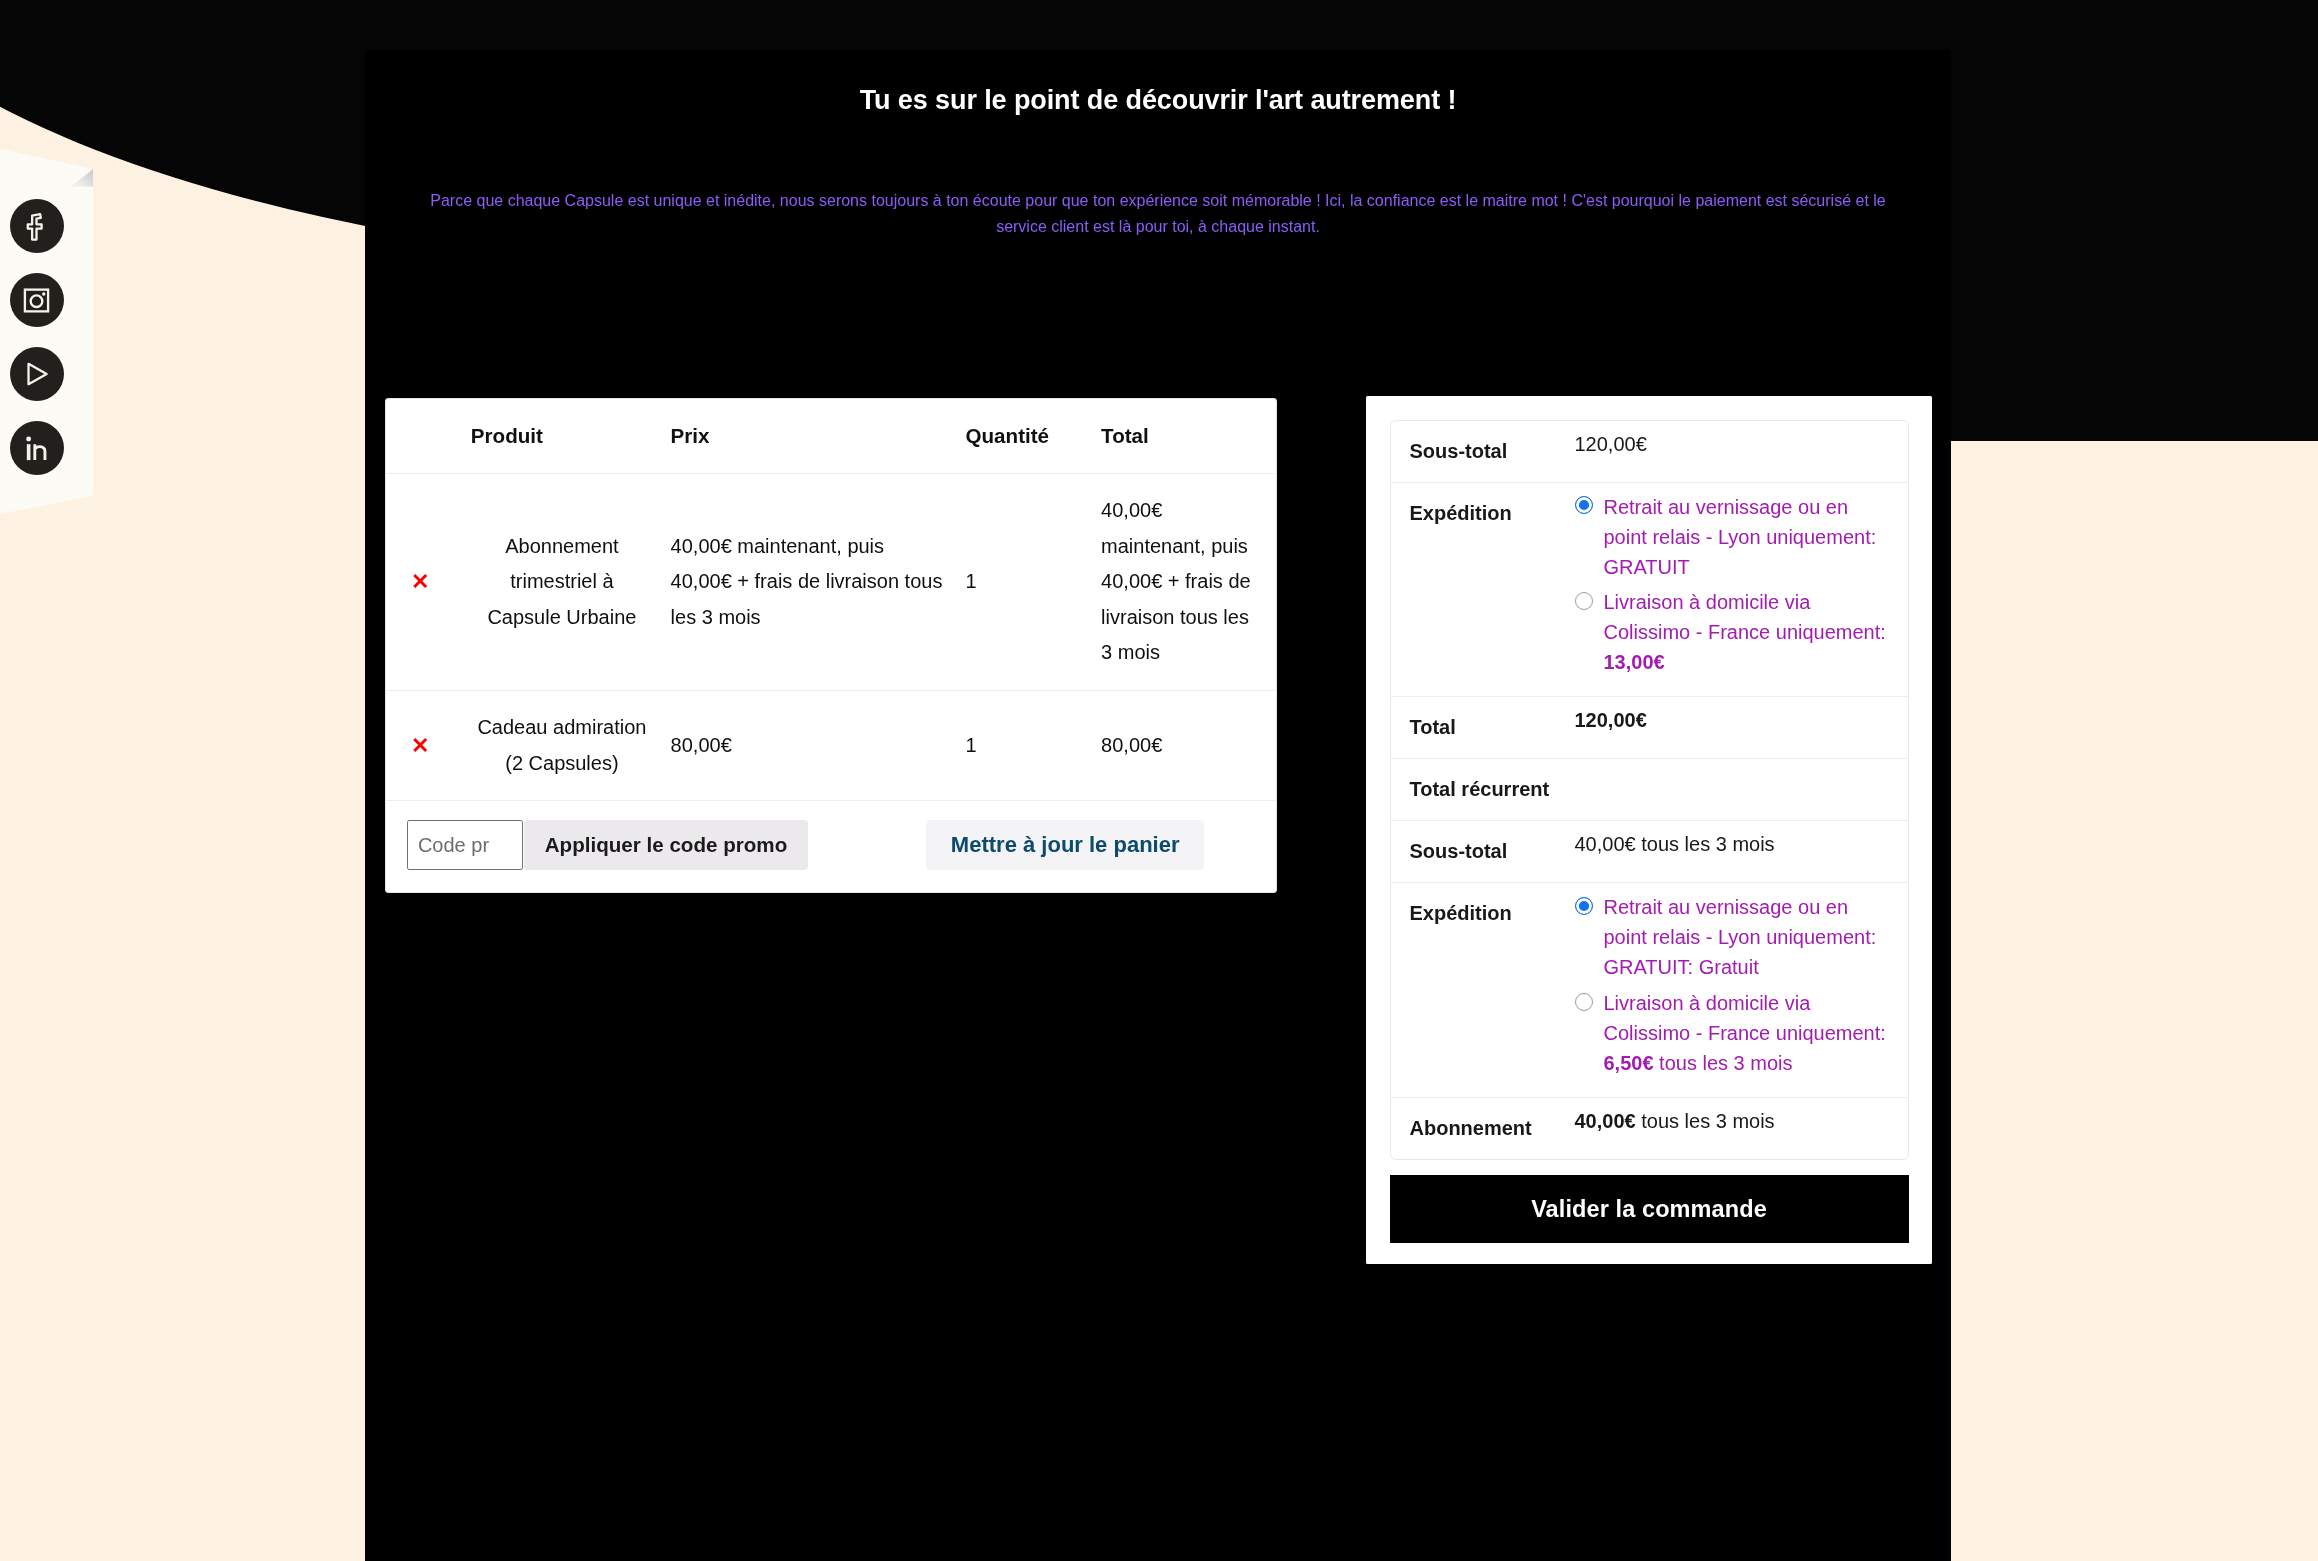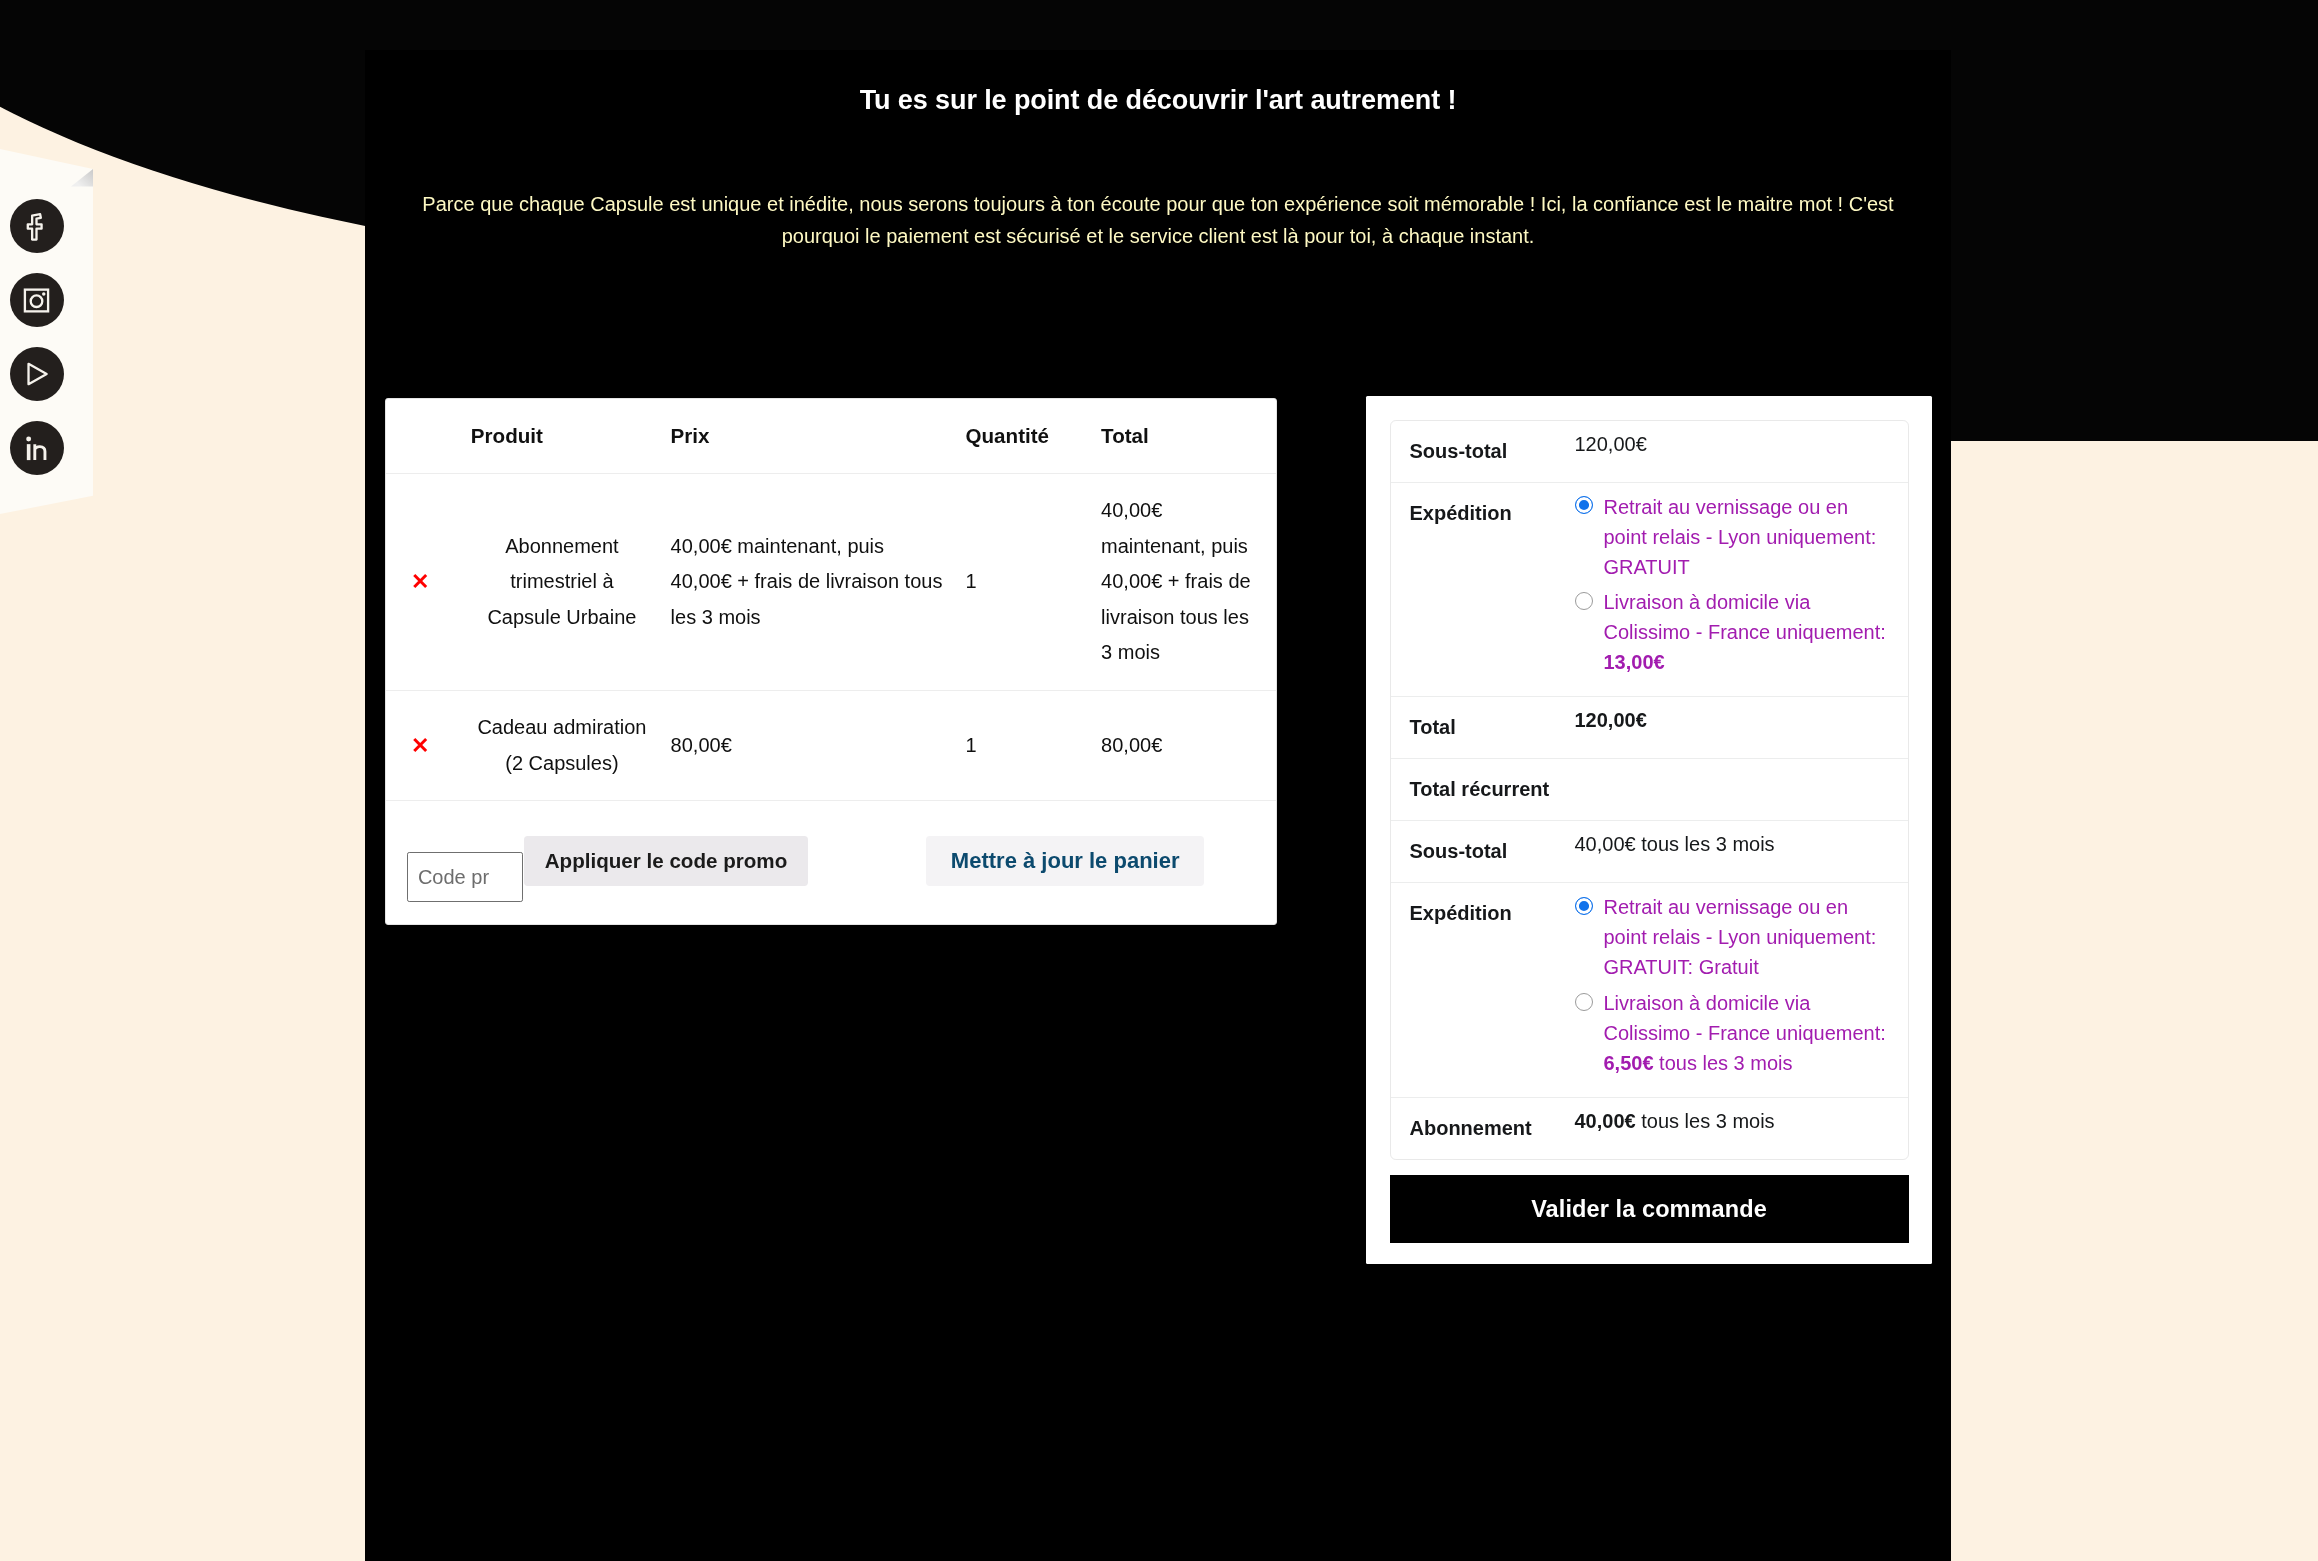--- a/index.html
+++ b/index.html
@@ -99,22 +99,22 @@
     text-align: center;
     color: #ffffff;
     font-size: 27px;
     font-weight: 700;
     letter-spacing: -0.1px;
   }
   #intro-paragraph {
     margin: 72px auto 0;
     width: 1507px;
     text-align: center;
-    color: #fef9c3;
-    font-size: 20px;
+    color: #8b5cf6;
+    font-size: 16px;
     line-height: 1.62;
     font-weight: 400;
   }
 
   
   #cart-area {
     position: absolute;
     left: 0;
     top: 299px;
     width: 1559px;
@@ -181,21 +181,20 @@
     width: 116px;
     height: 50px;
     border: 0.7px solid #6f6f6f;
     border-radius: 2.2px;
     padding: 0 10.3px;
     font-size: 20px;
     font-family: "Liberation Sans", sans-serif;
     color: #2b2b2b;
     background: #ffffff;
     outline: none;
-    margin-top: 32px;
   }
   #coupon-input::placeholder { color: #6d6d6d; }
   #apply-coupon-btn {
     height: 50px;
     padding: 0 20.6px;
     margin-left: 1.5px;
     border: none;
     border-radius: 3.7px;
     background: #ebe9ec;
     color: #1b1b1b;

